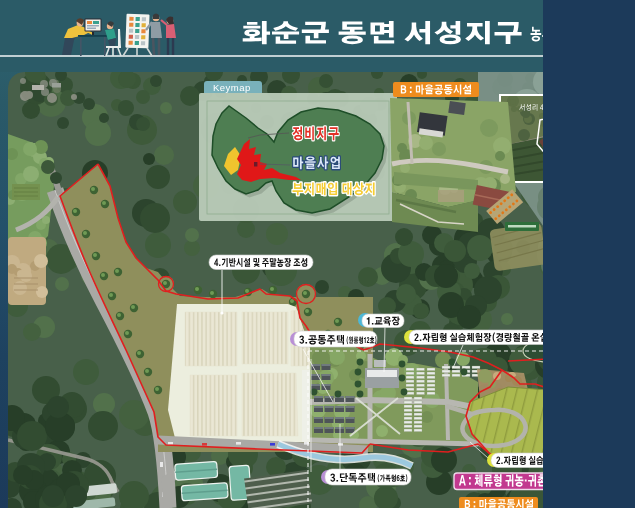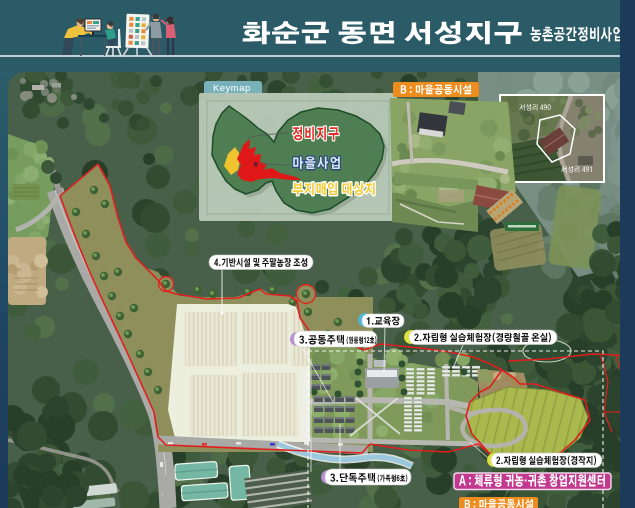--- a/index.html
+++ b/index.html
@@ -1,15 +1,15 @@
 <!DOCTYPE html>
 <html><head><meta charset="utf-8">
 <style>
 html,body{margin:0;padding:0;background:#1c3a5a;}
-#page{position:relative;width:620px;height:508px;overflow:hidden;
+#page{position:relative;width:543px;height:508px;overflow:hidden;
 background:linear-gradient(180deg,#2f6571 0%,#2a5a68 20%,#24506a 45%,#1e4260 70%,#1c3a5a 100%);
 font-family:"Liberation Sans",sans-serif;}
 </style></head>
 <body>
 <div id="page">
 <svg width="635" height="72" viewBox="0 0 635 72" style="position:absolute;left:0;top:0">
       <rect width="635" height="72" fill="#2b5b67"></rect>
       <line x1="0" y1="56" x2="622" y2="56" stroke="#ffffff" stroke-width="1.4" opacity="0.95"></line>
       <circle cx="628" cy="56" r="3.6" fill="#c8d4d4"></circle>
       <g>

